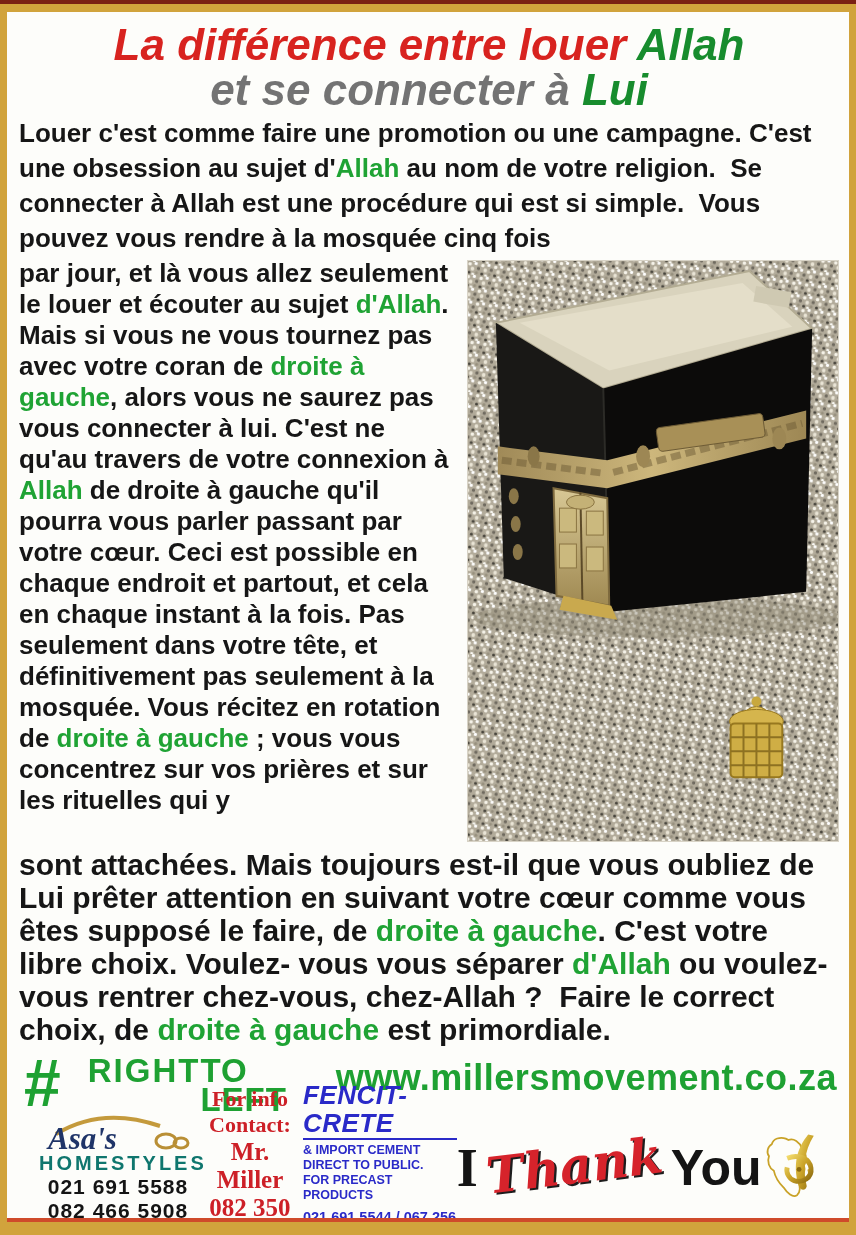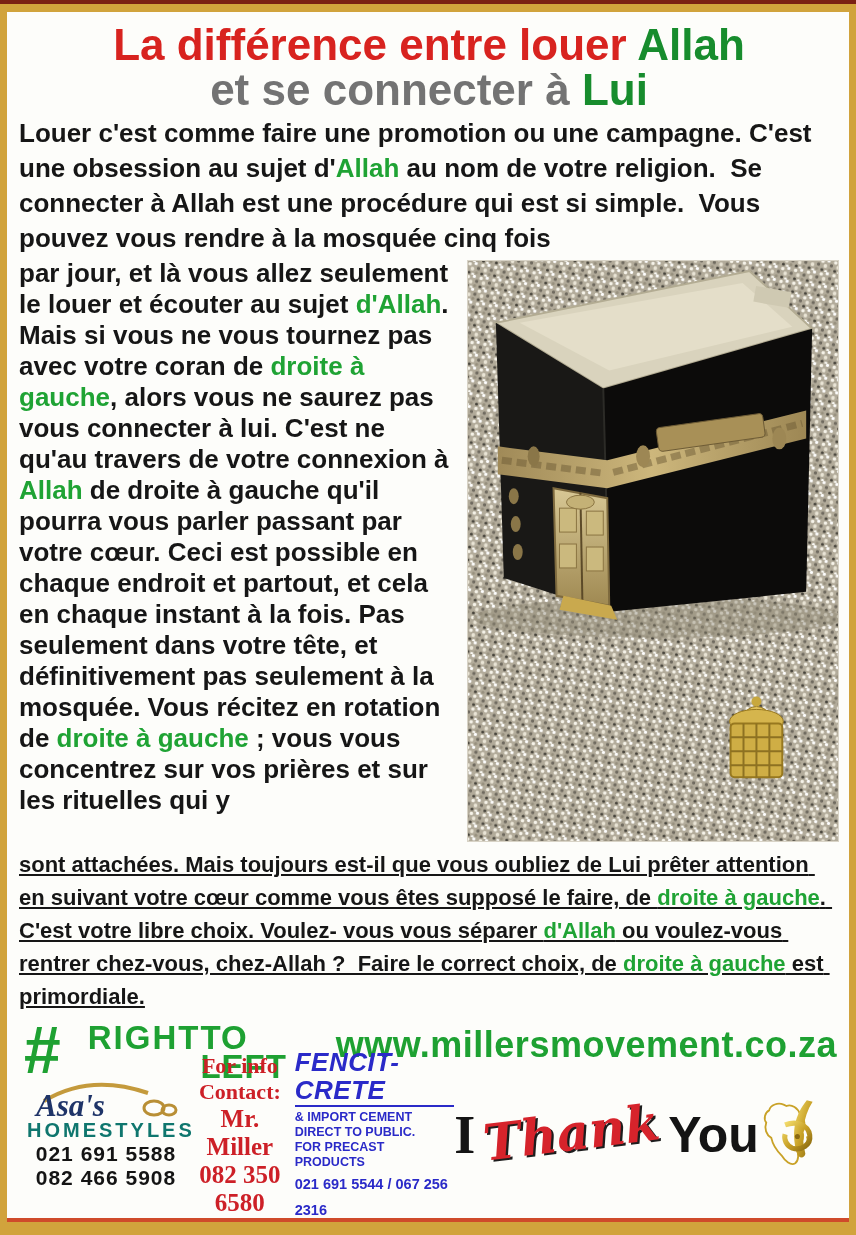--- a/index.html
+++ b/index.html
@@ -4,47 +4,47 @@
 <style>
   html,body{margin:0;padding:0;background:#ffffff;}
   body{width:856px;height:1235px;overflow:hidden;font-family:"Liberation Sans","DejaVu Sans",sans-serif;}
 
   .poster{width:856px;height:1235px;background:#7a2013;padding-top:4px;box-sizing:border-box;}
   .gold-frame{width:856px;height:1231px;background:#d1a33c;padding:8px 7px 13px 7px;box-sizing:border-box;}
   .page{width:842px;height:1210px;background:#fdfdfa;border-bottom:4px solid #cf4a2a;box-sizing:border-box;
         padding:6px 10px 0 12px;overflow:hidden;}
 
   
-  .title{margin:4px 0 4px 0;text-align:center;font-weight:bold;font-size:44px;line-height:45px;letter-spacing:0px;}
+  .title{margin:4px 0 4px 0;text-align:center;font-weight:bold;font-size:44px;line-height:45px;letter-spacing:0px;font-style:italic;}
   .title .seg{white-space:pre-wrap;}
 
   
   .body-text{font-weight:bold;color:#161616;margin:0;}
   .body-text .seg{white-space:pre-wrap;}
   .intro{font-size:26px;line-height:35px;margin-top:2px;}
   .wrap-block{font-size:26px;line-height:31px;margin-top:2px;}
-  .outro{font-size:22px;line-height:33px;margin-top:4px;clear:both;text-decoration:underline;}
+  .outro{font-size:30px;line-height:33px;margin-top:4px;clear:both;}
 
   .kaaba-box{float:right;width:372px;height:582px;margin:2px 0 6px 10px;display:block;
              border:1px solid #d8d3c6;box-sizing:border-box;}
   .kaaba-box svg{display:block;width:100%;height:100%;}
 
   
   .footer-top{display:flex;align-items:flex-start;margin-top:8px;padding:0 2px 0 4px;height:64px;}
   .hash-group{display:flex;align-items:flex-start;color:#1ea132;font-weight:bold;}
   .hash{font-size:66px;line-height:58px;font-style:italic;margin-right:6px;}
   .rtl{display:flex;padding-top:2px;}
   .rtl1{font-size:33px;line-height:29px;letter-spacing:2px;padding-left:22px;}
   .rtl2{font-size:33px;line-height:29px;letter-spacing:1px;}
   .website{margin-left:auto;color:#1ea132;font-weight:bold;font-size:36px;line-height:40px;padding-top:4px;
            letter-spacing:0.5px;cursor:pointer;}
 
   
   .footer-logos{display:flex;align-items:center;justify-content:space-between;margin-top:2px;padding:0 4px 0 8px;height:96px;}
-  .asas{width:158px;text-align:center;}
+  .asas{width:158px;text-align:center;margin-left:12px;}
   .asas-head svg{display:block;margin:0 auto;}
   .asas-sub{color:#0f766e;font-size:20px;font-weight:bold;letter-spacing:3px;margin-top:-4px;}
   .asas-phone{color:#141414;font-size:21px;font-weight:bold;line-height:24px;letter-spacing:1px;}
   .contact{text-align:center;color:#cd2027;font-family:"Liberation Serif","DejaVu Serif",serif;font-weight:bold;width:150px;}
   .contact .c1{font-size:22px;line-height:26px;}
   .contact .c2{font-size:25px;line-height:28px;}
   .contact .c3{font-size:25px;line-height:28px;}
   .fencit{text-align:left;color:#2a2ac8;width:218px;}
   .fencit-name{font-size:26px;line-height:28px;font-weight:bold;font-style:italic;display:inline-block;
                border-bottom:2px solid #2a2ac8;padding-bottom:1px;margin-bottom:3px;letter-spacing:0.5px;}

